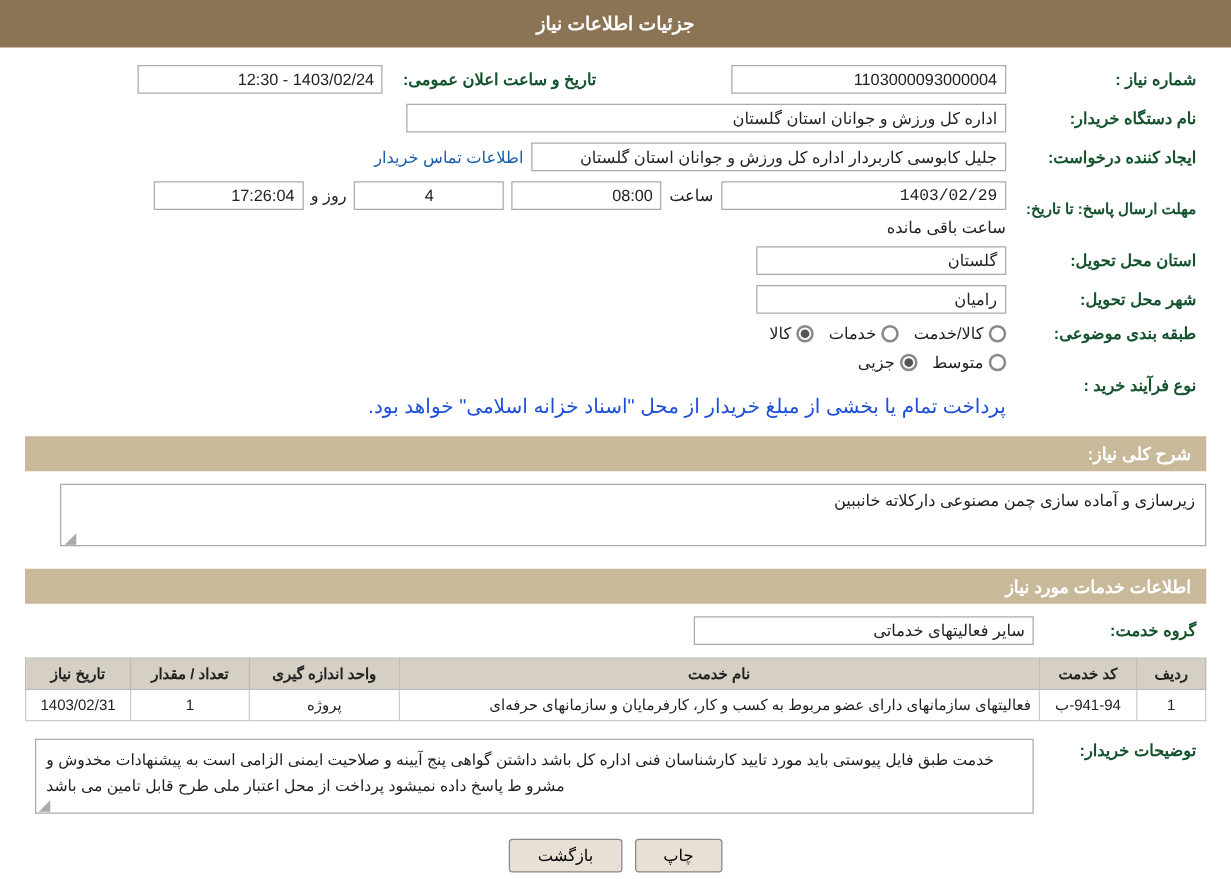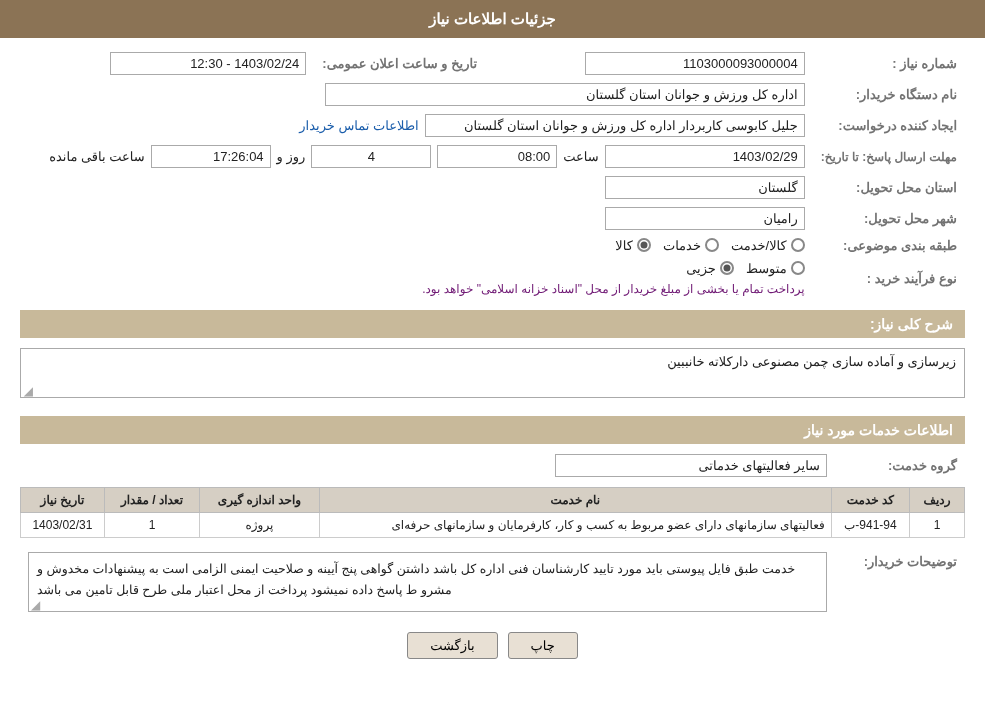--- a/index.html
+++ b/index.html
@@ -35,39 +35,40 @@
     }
     .info-table td {
       padding: 4px 8px;
       vertical-align: middle;
       font-size: 13px;
     }
     .label-cell {
       text-align: right;
       white-space: nowrap;
       width: 130px;
-      color: #737373;
+      color: #14532d;
       font-weight: bold;
     }
     .value-cell {
       text-align: right;
     }
     .input-box {
       border: 1px solid #aaa;
       background: #fff;
       padding: 3px 6px;
       min-height: 22px;
       display: inline-block;
       min-width: 120px;
     }
     .input-wide {
       width: 340px;
     }
     .input-medium {
-      width: 200px;
+      width: 228px;
+      font-family: Liberation Mono, monospace;
     }
     .input-small {
       width: 100px;
     }
     .input-num {
       width: 60px;
       text-align: center;
     }
     .link-blue {
       color: #1a5dab;
@@ -89,21 +90,21 @@
       text-align: right;
     }
     .radio-group {
       display: flex;
       gap: 12px;
       align-items: center;
       direction: rtl;
     }
     .radio-item {
       display: flex;
-      align-items: flex-start;
+      align-items: flex-end;
       gap: 4px;
     }
     .radio-circle {
       width: 14px;
       height: 14px;
       border: 2px solid #888;
       border-radius: 50%;
       display: inline-block;
       position: relative;
     }
@@ -112,23 +113,23 @@
       width: 7px;
       height: 7px;
       background: #555;
       border-radius: 50%;
       position: absolute;
       top: 50%;
       left: 50%;
       transform: translate(-50%, -50%);
     }
     .note-text {
-      font-size: 12px;
-      color: #701a75;
-      margin-top: 2px;
+      font-size: 16px;
+      color: #1d4ed8;
+      margin-top: 14px;
     }
     .description-box {
       border: 1px solid #aaa;
       background: #fff;
       width: 100%;
       min-height: 50px;
       padding: 5px 8px;
       text-align: right;
       font-size: 13px;
       resize: none;
@@ -297,21 +298,21 @@
             <div class="note-text">پرداخت تمام یا بخشی از مبلغ خریدار از محل "اسناد خزانه اسلامی" خواهد بود.</div>
           </div>
         </td>
       </tr>
     </tbody>
       </table>
 
     <div class="section-header">
       <span>شرح کلی نیاز:</span>
     </div>
-    <div style="padding: 4px 0 8px 0;">
+    <div style="padding: 4px 0 8px 0; margin-left: 28px;">
       <div class="description-box">
         <span>زیرسازی و آماده سازی چمن مصنوعی دارکلاته خانببین</span>
         <div class="resize-handle">◢</div>
       </div>
     </div>
 
     <div class="section-header">
       <span>اطلاعات خدمات مورد نیاز</span>
     </div>
 

